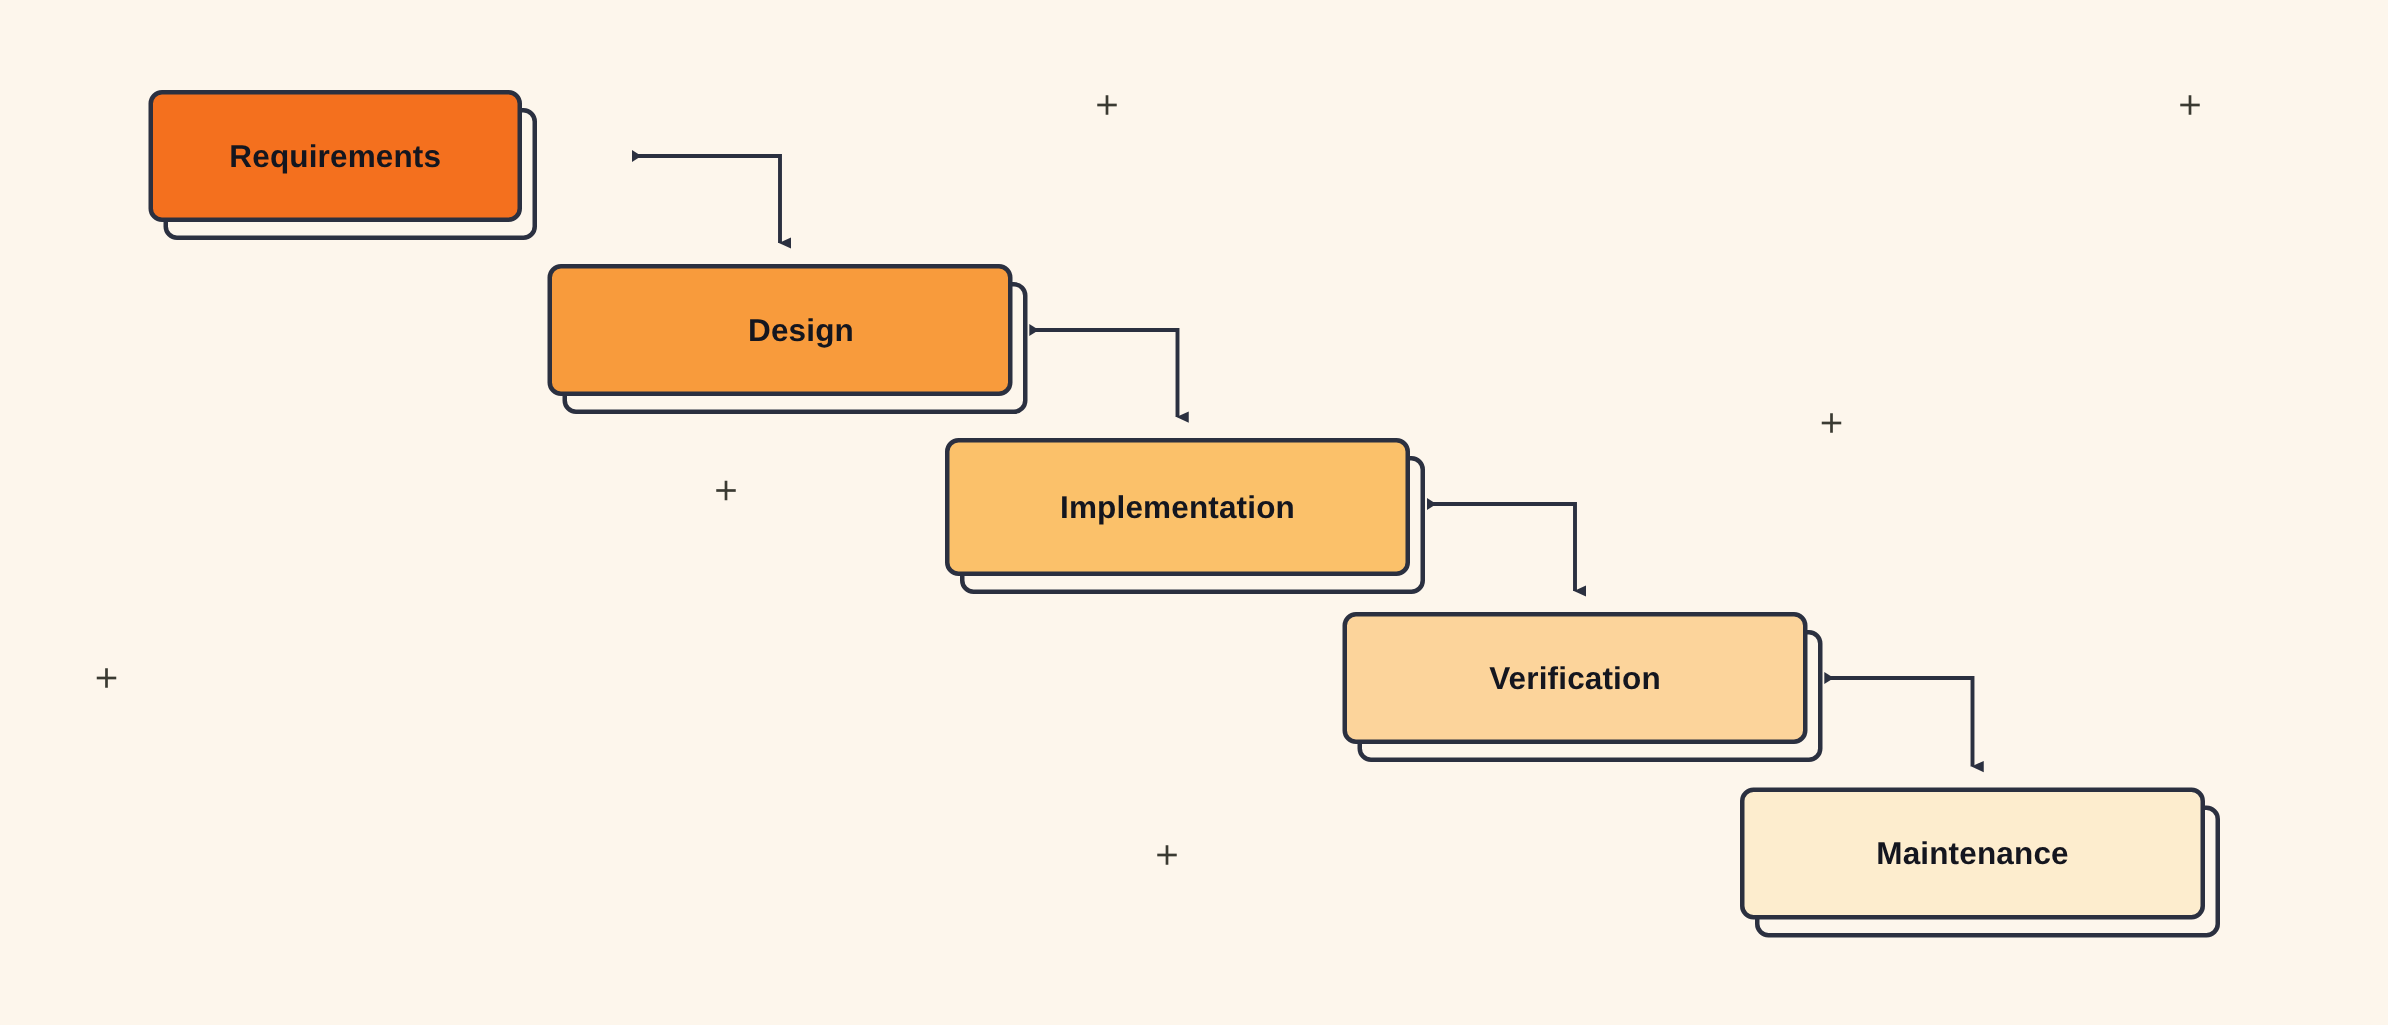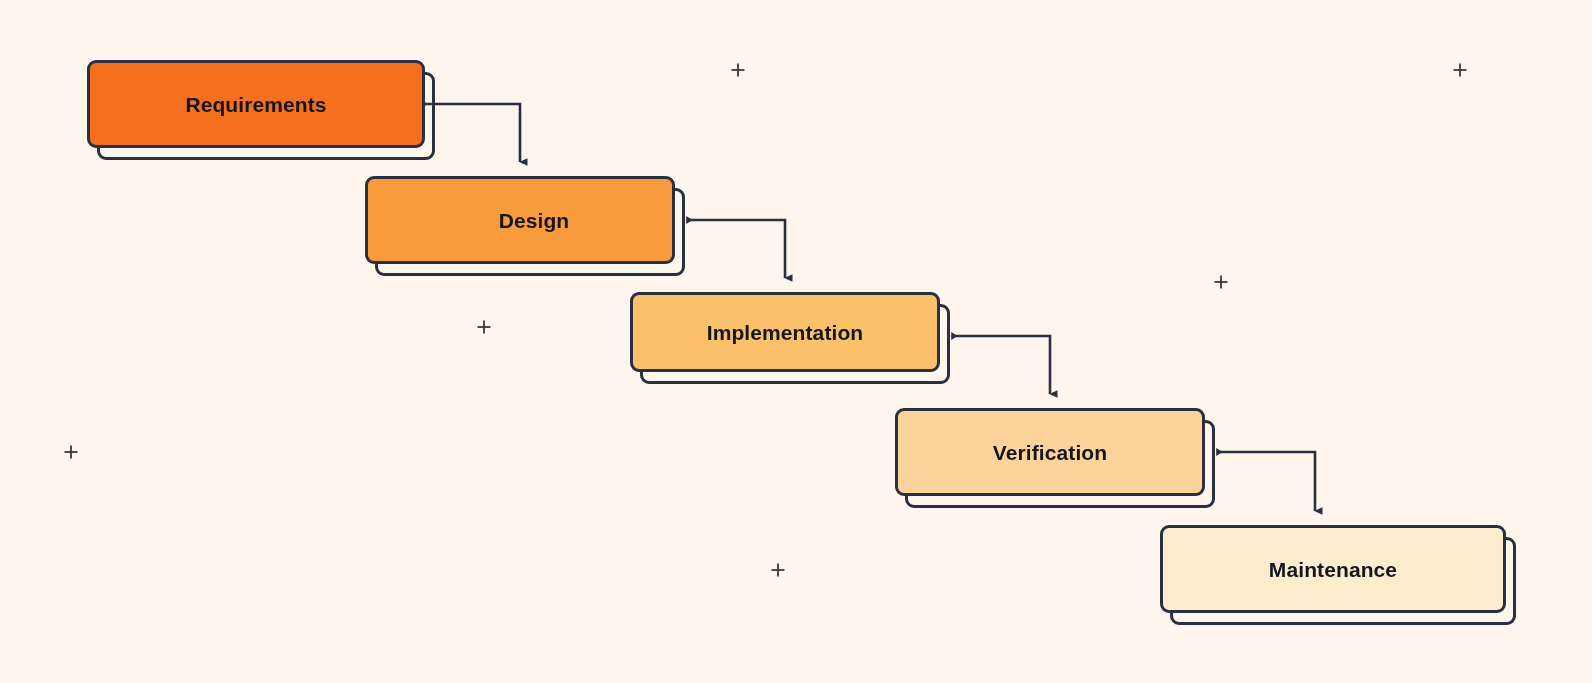--- a/index.html
+++ b/index.html
@@ -115,45 +115,45 @@
     </defs>
     <g id="edges-group">
         <path d="M 422 104 L 520 104 L 520 162" fill="none" stroke="#2B3040" stroke-width="2.6" stroke-linejoin="miter" marker-start="url(#triangle-right)" marker-end="url(#arrow-down)"></path>
         <path d="M 687 220 L 785 220 L 785 278" fill="none" stroke="#2B3040" stroke-width="2.6" stroke-linejoin="miter" marker-start="url(#triangle-right)" marker-end="url(#arrow-down)"></path>
         <path d="M 952 336 L 1050 336 L 1050 394" fill="none" stroke="#2B3040" stroke-width="2.6" stroke-linejoin="miter" marker-start="url(#triangle-right)" marker-end="url(#arrow-down)"></path>
         <path d="M 1217 452 L 1315 452 L 1315 511" fill="none" stroke="#2B3040" stroke-width="2.6" stroke-linejoin="miter" marker-start="url(#triangle-right)" marker-end="url(#arrow-down)"></path>
       </g>
   </svg>
 
   <div id="nodes-group">
-      <div class="node" style="left: 87px; top: 60px; width: 338px; height: 88px;">
+      <div class="node" style="left: 99px; top: 60px; width: 249px; height: 88px;">
         <div class="node-shadow" style="border-color: rgb(43, 48, 64);"></div>
         <div class="node-body" style="background: rgb(244, 112, 30); border-color: rgb(43, 48, 64);">
           <span class="node-label" style="color: rgb(20, 22, 31);">Requirements</span>
         </div>
       </div>
       <div class="node" style="left: 365px; top: 176px; width: 310px; height: 88px;">
         <div class="node-shadow" style="border-color: rgb(43, 48, 64);"></div>
         <div class="node-body" style="background: rgb(248, 155, 60); border-color: rgb(43, 48, 64); padding-left: 28px;">
           <span class="node-label" style="color: rgb(20, 22, 31);">Design</span>
         </div>
       </div>
-      <div class="node" style="left: 630px; top: 292px; width: 310px; height: 80px;">
+      <div class="node" style="left: 630px; top: 292px; width: 310px; height: 92px;">
         <div class="node-shadow" style="border-color: rgb(43, 48, 64);"></div>
         <div class="node-body" style="background: rgb(251, 193, 106); border-color: rgb(43, 48, 64);">
           <span class="node-label" style="color: rgb(20, 22, 31);">Implementation</span>
         </div>
       </div>
       <div class="node" style="left: 895px; top: 408px; width: 310px; height: 88px;">
         <div class="node-shadow" style="border-color: rgb(43, 48, 64);"></div>
         <div class="node-body" style="background: rgb(252, 212, 155); border-color: rgb(43, 48, 64);">
           <span class="node-label" style="color: rgb(20, 22, 31);">Verification</span>
         </div>
       </div>
-      <div class="node" style="left: 1160px; top: 525px; width: 346px; height: 88px;">
+      <div class="node" style="left: 1160px; top: 525px; width: 310px; height: 88px;">
         <div class="node-shadow" style="border-color: rgb(43, 48, 64);"></div>
         <div class="node-body" style="background: rgb(253, 237, 206); border-color: rgb(43, 48, 64);">
           <span class="node-label" style="color: rgb(20, 22, 31);">Maintenance</span>
         </div>
       </div>
     </div>
 
 </div>
 
 </body></html>

